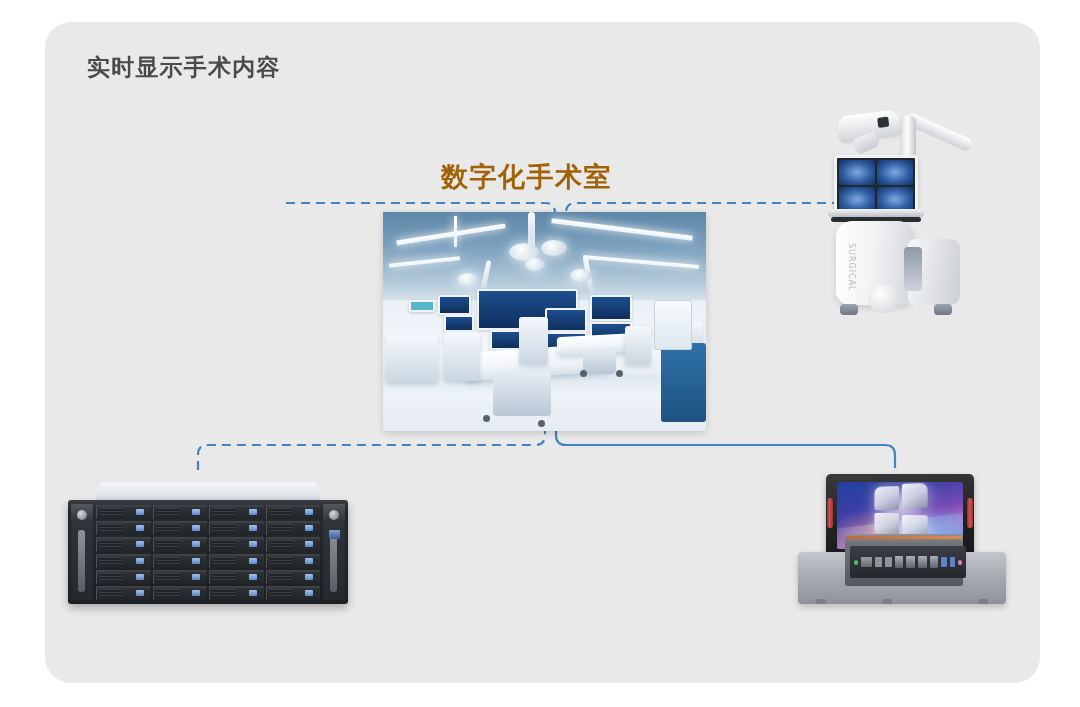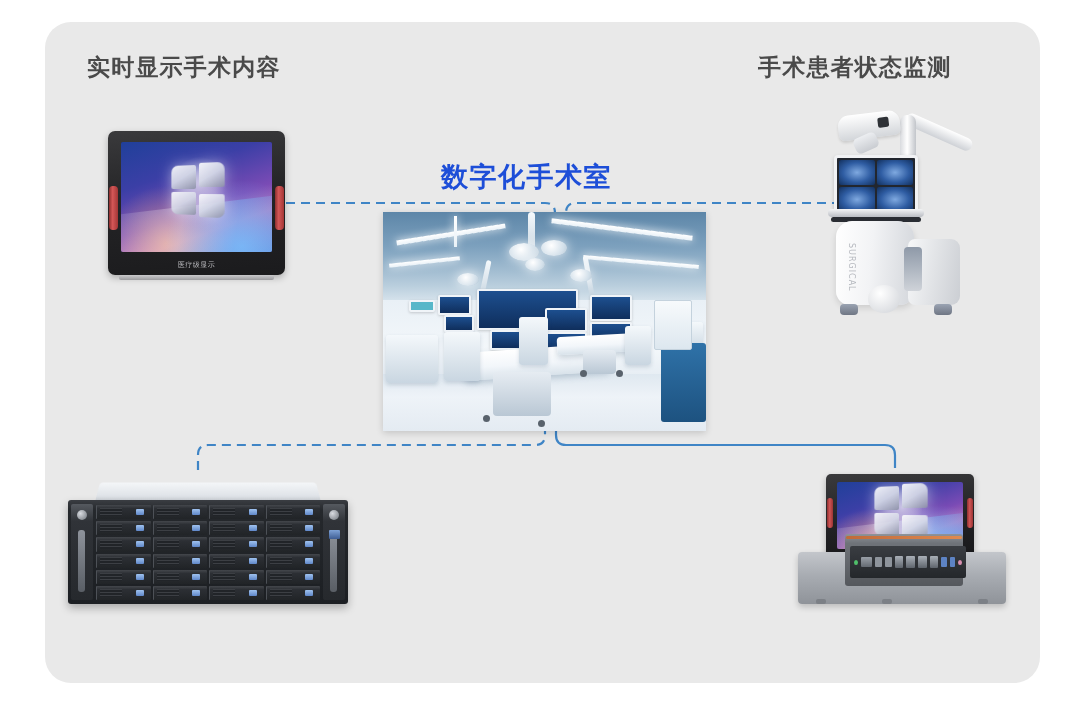--- a/index.html
+++ b/index.html
@@ -41,21 +41,21 @@
   }
   #label-tl { left: 87px;  top: 52px; }
   #label-tr { left: 758px; top: 52px; }
   #label-bl { left: 72px;  top: 620px; }
   #label-br { left: 812px; top: 620px; }
 
   #center-title {
     position: absolute;
     left: 441px;
     top: 159px;
-    color: #1d4ed8;
+    color: #a16207;
     font-weight: bold;
     font-size: 27px;
     letter-spacing: 1.5px;
     white-space: nowrap;
   }
 
   
   #connectors {
     position: absolute;
     left: 0; top: 0;
@@ -469,43 +469,25 @@
 
     <path d="M 856 203 L 576 203 Q 566 203 566 213 L 566 218" fill="none" stroke="#3f85c6" stroke-width="2.2" stroke-dasharray="9 6" stroke-linecap="butt"></path>
 
     <path d="M 198 470 L 198 455 Q 198 445 208 445 L 535 445 Q 545 445 545 435 L 545 428" fill="none" stroke="#3f85c6" stroke-width="2.2" stroke-dasharray="9 6" stroke-linecap="butt"></path>
 
     <path d="M 895 468 L 895 455 Q 895 445 885 445 L 566 445 Q 556 445 556 435 L 556 428" fill="none" stroke="#3f85c6" stroke-width="2.2" stroke-linecap="butt"></path>
   </svg>
 
   <div class="label" id="label-tl">实时显示手术内容</div>
 
-  <div class="label" id="label-tr">手术患者状态监测</div>
 
 
 
   <div id="center-title">数字化手术室</div>
 
-  <div class="device" id="dev-monitor">
-    <div class="mon-body">
-      <div class="mon-screen">
-        <div class="wallpaper"></div>
-        <div class="win-logo">
-          <i></i>
-            <i></i>
-            <i></i>
-            <i></i>
-        </div>
-      </div>
-      <div class="mon-grip left"></div>
-      <div class="mon-grip right"></div>
-      <div class="mon-logo">医疗级显示</div>
-    </div>
-    <div class="mon-base"></div>
-  </div>
 
   <div class="device" id="dev-cart">
     <div class="cart-arm-diag"></div>
     <div class="cart-arm"></div>
     <div class="cart-head"></div>
     <div class="cart-neck"></div>
     <div class="cart-screen">
       <span></span>
       <span></span>
       <span></span>

